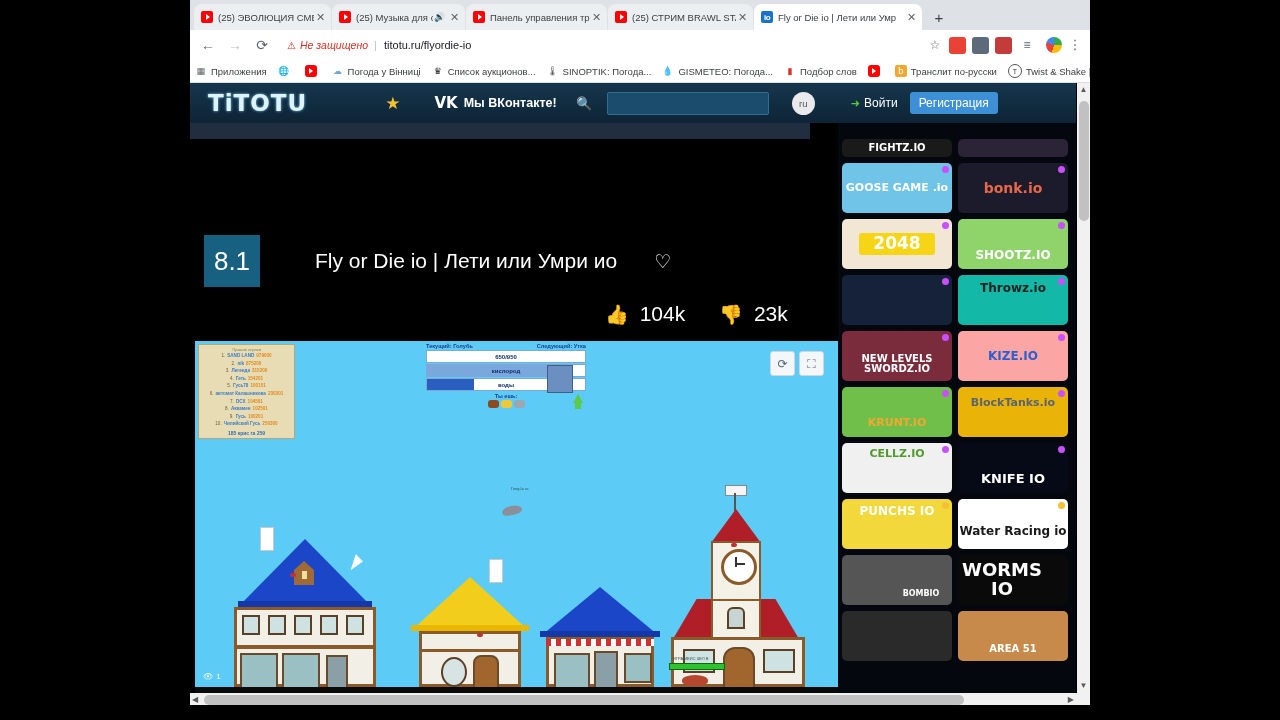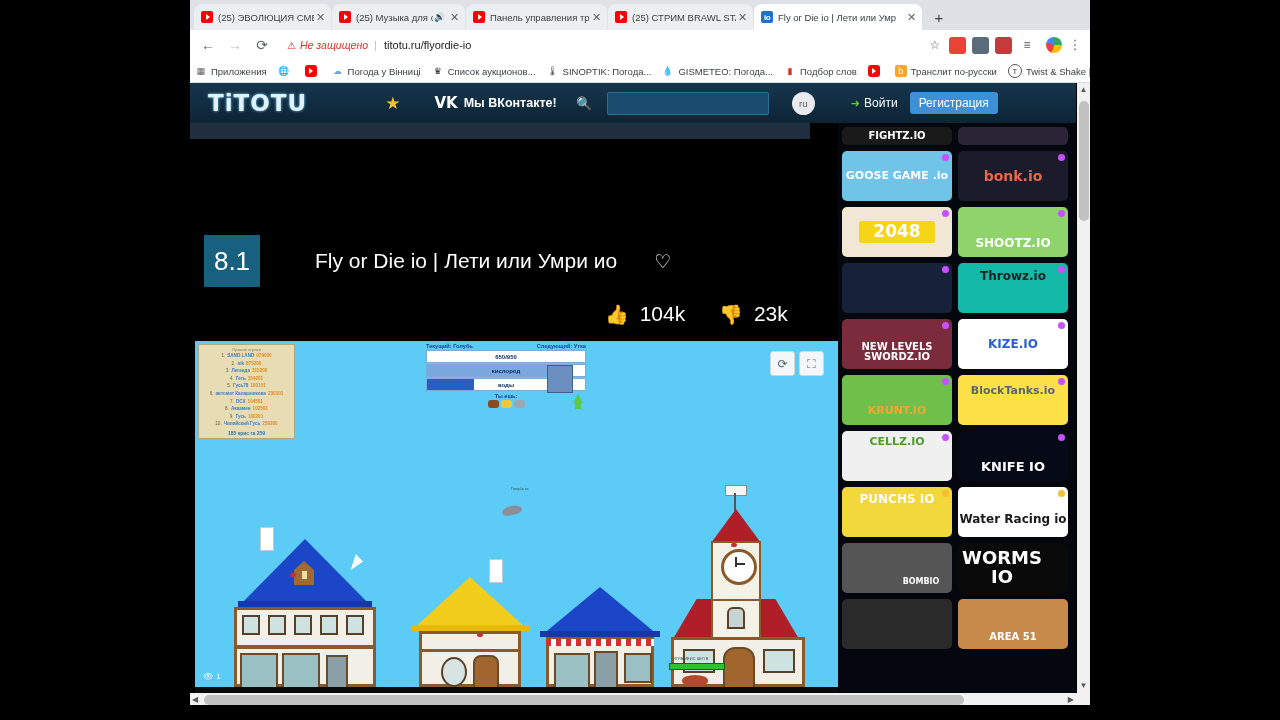--- a/index.html
+++ b/index.html
@@ -116,21 +116,21 @@
   .eye{position:absolute;left:8px;bottom:22px;display:flex;align-items:center;color:#fff;font-size:8px;}
   .cursor{position:absolute;left:158px;top:214px;width:0;height:0;border-left:9px solid #fff;
           border-top:5px solid transparent;border-bottom:12px solid transparent;transform:rotate(18deg);}
 
   
   .house{position:absolute;bottom:16px;}
   .nametag{position:absolute;font-size:4px;color:#355;white-space:nowrap;}
 
   
   .sidebar{position:absolute;left:648px;top:40px;width:238px;height:583px;background:#05070e;overflow:hidden;padding-top:0;}
-  .grid{display:flex;flex-wrap:wrap;gap:6px;padding:4px 4px;align-items:flex-end;}
+  .grid{display:flex;flex-wrap:wrap;gap:6px;padding:16px 4px;align-items:flex-end;}
   .gcard{width:110px;height:50px;border-radius:5px;position:relative;overflow:hidden;
          display:flex;align-items:center;justify-content:center;}
   .gcard .gl{font-size:12px;font-weight:bold;color:#fff;text-align:center;line-height:1.05;z-index:2;
              font-family:"DejaVu Sans",sans-serif;}
   .dot{position:absolute;right:3px;top:3px;width:7px;height:7px;border-radius:50%;background:#c850ff;z-index:3;}
 
   
   .vscroll{position:absolute;right:0;top:0;width:13px;height:100%;background:#f1f1f1;}
   .vthumb{position:absolute;right:1px;top:18px;width:10px;height:120px;background:#c1c1c1;border-radius:5px;}
   .vup,.vdn{position:absolute;right:2px;width:9px;text-align:center;font-size:8px;color:#5a5a5a;}
@@ -480,30 +480,30 @@
           </div>
           <div class="gcard" style="background:#14b8a6">
             <span class="dot"></span>
             <span class="gl" style="color:#222;font-size:12px;margin-bottom:24px">Throwz.io</span>
           </div>
 
           <div class="gcard" style="background:#7a2b3c">
             <span class="dot"></span>
             <span class="gl" style="color:#fff;font-size:10px;margin-top:16px">NEW LEVELS SWORDZ.IO</span>
           </div>
-          <div class="gcard" style="background:#ffffff">
+          <div class="gcard" style="background:#fca5a5">
             <span class="dot"></span>
             <span class="gl" style="color:#2b5fd0;font-size:12px">KIZE.IO</span>
           </div>
 
           <div class="gcard" style="background:#6fbf4a">
             <span class="dot"></span>
             <span class="gl" style="color:#f2a82e;font-size:11px;margin-top:22px">KRUNT.IO</span>
           </div>
-          <div class="gcard" style="background:#fde047">
+          <div class="gcard" style="background:#eab308">
             <span class="dot"></span>
             <span class="gl" style="color:#5a6470;font-size:11px;margin-bottom:18px">BlockTanks.io</span>
           </div>
 
           <div class="gcard" style="background:#f0f0f0">
             <span class="dot"></span>
             <span class="gl" style="color:#4f9b2e;font-size:11px;margin-bottom:28px">CELLZ.IO</span>
           </div>
           <div class="gcard" style="background:#060a16">
             <span class="dot"></span>

